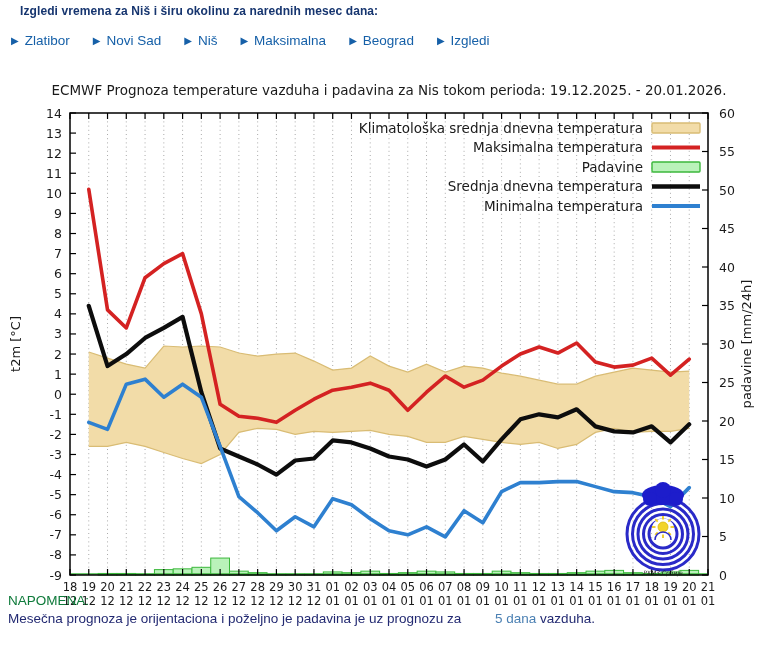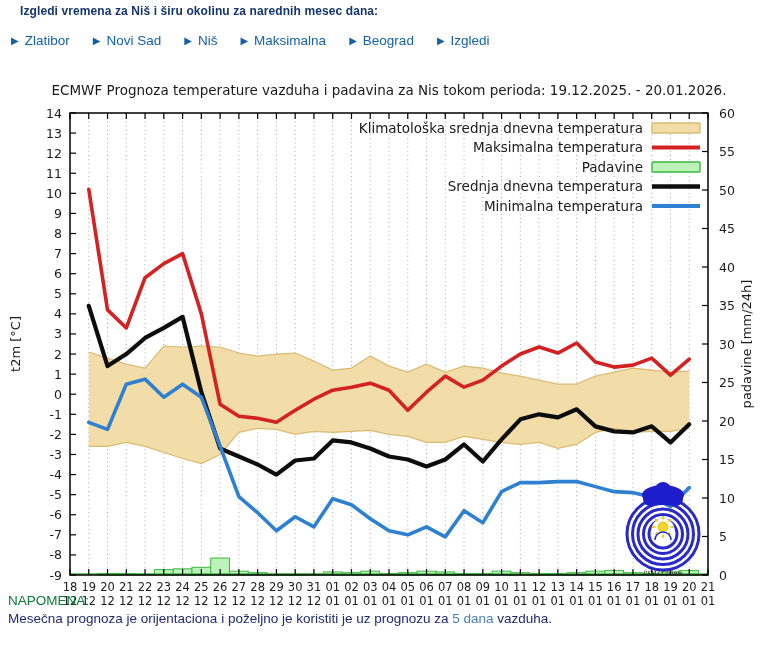--- a/index.html
+++ b/index.html
@@ -10,21 +10,21 @@
   .citynav{position:absolute;top:33px;left:11px;display:flex;gap:23px;
            font-size:13.5px;align-items:center;}
   .nav-link{color:#1660a8;text-decoration:none;display:flex;align-items:center;
             gap:6px;cursor:pointer;white-space:nowrap;}
   .tri{font-size:10px;color:#1660a8;line-height:1;}
   #chart-svg{position:absolute;top:75px;left:0;}
   #chart-svg text{font-family:"DejaVu Sans","Liberation Sans",sans-serif;fill:#1a1a1a;}
   .note{position:absolute;left:8px;top:592px;font-size:13.5px;line-height:1.35;z-index:2;}
   .note-title{color:#0e7a3a;}
   .note-body{color:#232a72;}
-  .note-link{color:#4b80b3;cursor:pointer;text-decoration:none;}
+  .note-link{color:#4b80b3;cursor:pointer;text-decoration:none;margin-left:30px;}
 </style>
 </head>
 <body>
 
 <div class="page">
 
   <div class="heading">Izgledi vremena za Niš i širu okolinu za narednih mesec dana:</div>
 
   <nav class="citynav">
       <a class="nav-link">
@@ -389,16 +389,16 @@
         <line x1="-1.3777276490407722e-15" y1="-14.5" x2="-2.0206672185931327e-15" y2="-18" stroke="#edc91f" stroke-width="1.8"></line>
         <line x1="5.303300858899105" y1="-12.303300858899107" x2="7.778174593052021" y2="-14.778174593052025" stroke="#edc91f" stroke-width="1.8"></line>
         <circle cx="0" cy="-7" r="5" fill="#f2d42a" stroke="#d9b90f" stroke-width="0.8"></circle>
         <path d="M -8 6 A 8 8 0 0 1 8 6" fill="none" stroke="#2a2ac8" stroke-width="1.5"></path>
         <text x="0" y="41" text-anchor="middle" font-size="6" fill="#c23a3a" font-style="italic">РХМЗ Србије</text>
       </g>
     </svg>
 
   <div class="note">
     <div class="note-title">NAPOMENA:</div>
-    <div class="note-body"><span>Mesečna prognoza je orijentaciona i poželjno je koristiti je uz prognozu za </span><a class="note-link">5 dana</a><span> vazduha.</span></div>
+    <div class="note-body"><span>Mesečna prognoza je orijentaciona i poželjno je padavina je uz prognozu za </span><a class="note-link">5 dana</a><span> vazduha.</span></div>
   </div>
 
 </div>
 
 </body></html>

